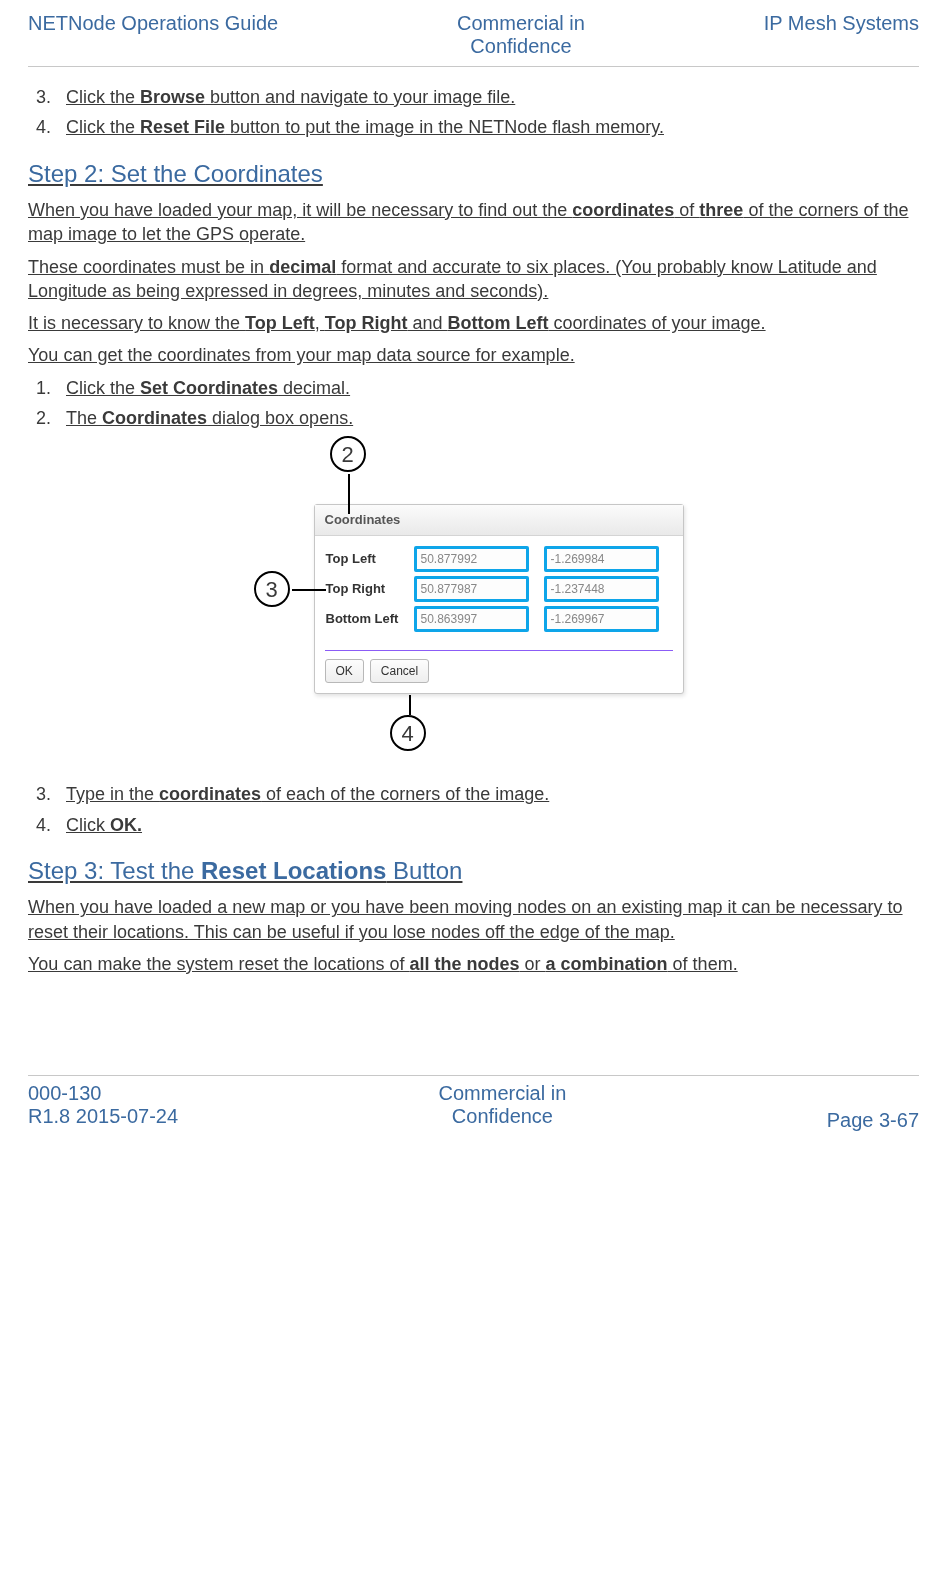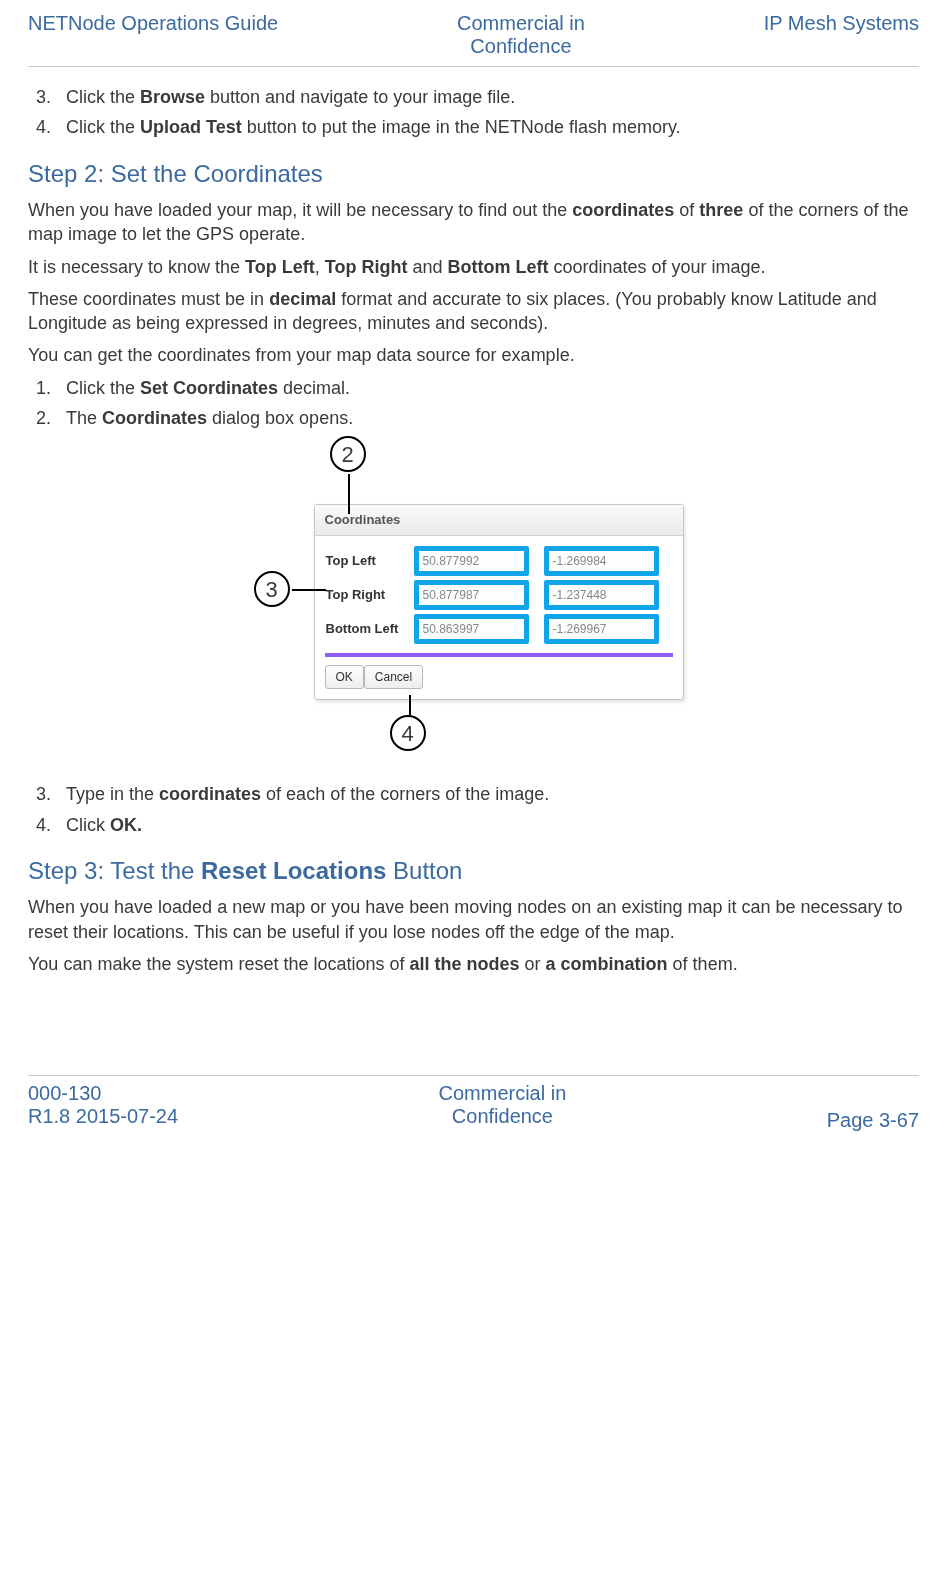--- a/index.html
+++ b/index.html
@@ -36,20 +36,21 @@
     border: none;
     border-top: 1px solid #c8c8c8;
     margin: 8px 0 12px 0;
   }
 
   .content {
     flex: 1;
     font-size: 18px;
     line-height: 1.35;
     color: #3a3a3a;
+    text-decoration: underline;
   }
 
   ol.num-list {
     list-style: decimal;
     margin: 0 0 0 0;
     padding-left: 28px;
   }
   ol.num-list > li {
     margin: 6px 0 6px 0;
     padding-left: 10px;
@@ -138,32 +139,33 @@
     color: #333;
     white-space: nowrap;
   }
   .dialog-body td.col-label {
     font-weight: bold;
     padding-bottom: 4px;
   }
   .coord-input {
     width: 115px;
     padding: 3px 4px;
-    border: 5px solid #0ea5e9;
+    border: 3px solid #0ea5e9;
     border-radius: 2px;
     background: #fdfdfd;
     font-size: 12px;
     color: #888;
     margin: 1px 6px 1px 0;
   }
   .dialog-buttons {
-    border-top: 4px solid #8b5cf6;
-    margin-top: 7px;
+    border-top: 1px solid #8b5cf6;
+    margin-top: 16px;
     padding-top: 8px;
     display: flex;
+    gap: 6px;
   }
   .dlg-btn {
     background: linear-gradient(#fdfdfd,#eeeeee);
     border: 1px solid #b8b8b8;
     border-radius: 3px;
     font-size: 12px;
     padding: 4px 10px;
     color: #333;
     cursor: pointer;
   }
@@ -201,36 +203,36 @@
   </div>
   <hr class="header-rule">
 
   <div class="content">
 
     <ol class="num-list" start="3">
       <li>
         <span>Click the </span><strong class="b">Browse</strong><span> button and navigate to your image file.</span>
       </li>
       <li>
-        <span>Click the </span><strong class="b">Upload Test</strong><span> button to put the image in the NETNode flash memory.</span>
+        <span>Click the </span><strong class="b">Reset File</strong><span> button to put the image in the NETNode flash memory.</span>
       </li>
     </ol>
 
     <h2 class="step">Step 2: Set the Coordinates</h2>
 
     <p class="body">
       <span>When you have loaded your map, it will be necessary to find out the </span><strong class="b">coordinates</strong><span> of </span><strong class="b">three</strong><span> of the corners of the map image to let the GPS operate.</span>
     </p>
 
     <p class="body">
+      <span>These coordinates must be in </span><strong class="b">decimal</strong><span> format and accurate to six places. (You probably know Latitude and Longitude as being expressed in degrees, minutes and seconds).</span>
+    </p>
+
+    <p class="body">
       <span>It is necessary to know the </span><strong class="b">Top Left</strong><span>, </span><strong class="b">Top Right</strong><span> and </span><strong class="b">Bottom Left</strong><span> coordinates of your image.</span>
-    </p>
-
-    <p class="body">
-      <span>These coordinates must be in </span><strong class="b">decimal</strong><span> format and accurate to six places. (You probably know Latitude and Longitude as being expressed in degrees, minutes and seconds).</span>
     </p>
 
     <p class="body">You can get the coordinates from your map data source for example.</p>
 
     <ol class="num-list">
       <li>
         <span>Click the </span><strong class="b">Set Coordinates</strong><span> decimal.</span>
       </li>
       <li>
         <span>The </span><strong class="b">Coordinates</strong><span> dialog box opens.</span>

